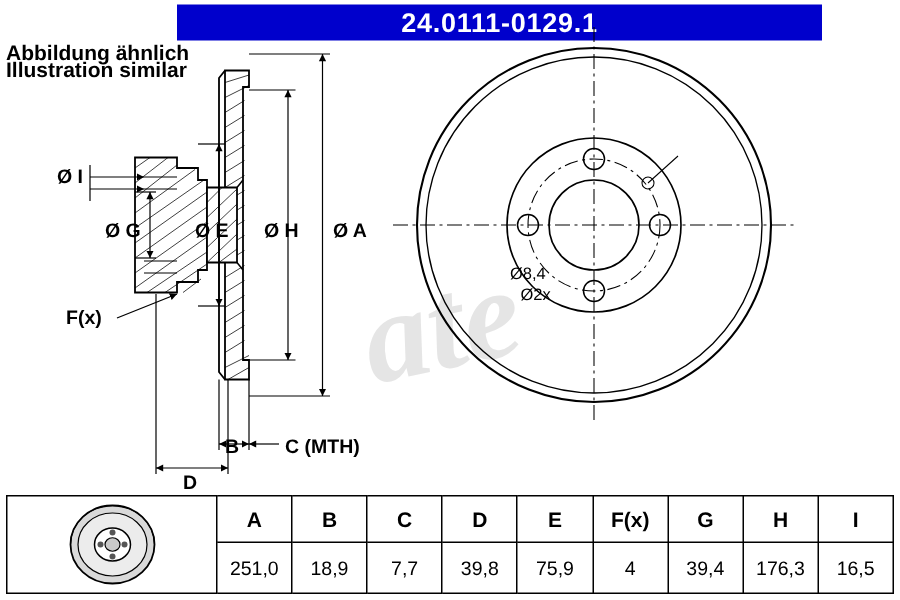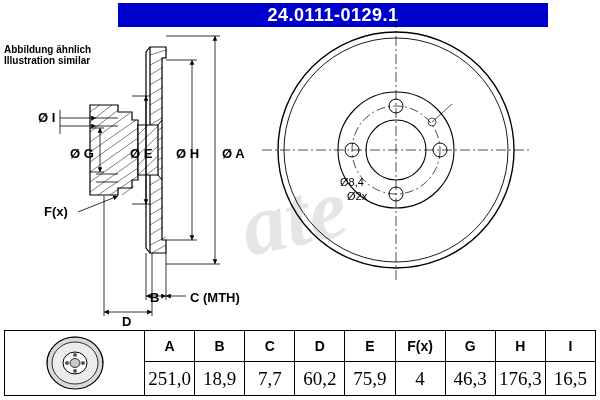--- a/index.html
+++ b/index.html
@@ -9,31 +9,31 @@
   
   .header{
     position:absolute;left:105px;top:3px;width:430px;height:24px;
     background:#0000cc;color:#ffffff;
     display:flex;align-items:center;justify-content:center;gap:44px;
     font-size:18px;font-weight:bold;letter-spacing:.5px;margin-left:13px;
   }
   .header .part{white-space:nowrap;}
 
   
-  .notice{position:absolute;left:4px;top:44px;font-size:10px;font-weight:bold;line-height:11px;color:#000;}
+  .notice{position:absolute;left:4px;top:30px;font-size:14px;font-weight:bold;line-height:11px;color:#000;}
 
   
   .draw{position:absolute;left:0;top:0;width:600px;height:330px;}
 
   
   .tablewrap{position:absolute;left:4px;top:330px;width:592px;height:66px;}
   table{border-collapse:collapse;width:100%;height:66px;table-layout:fixed;font-size:13px;}
   td{border:1px solid #000;text-align:center;vertical-align:middle;}
   .hdr td{font-weight:bold;font-size:14px;height:28px;}
-  .val td{height:30px;font-size:19px;font-family:Liberation Serif, serif;}
+  .val td{height:30px;font-size:13px;}
   .rotor-cell{width:140px;border:1px solid #000;}
   .rotor-cell svg{display:block;margin:0 auto;}
 </style>
 </head>
 <body>
 
 <div id="root">
 
   <div class="header">
     <span class="part">24.0111-0129.1</span>
@@ -234,24 +234,24 @@
         <td>E</td>
         <td>F(x)</td>
         <td>G</td>
         <td>H</td>
         <td>I</td>
       </tr>
       <tr class="val">
         <td>251,0</td>
         <td>18,9</td>
         <td>7,7</td>
-        <td>60,2</td>
+        <td>39,8</td>
         <td>75,9</td>
         <td>4</td>
-        <td>46,3</td>
+        <td>39,4</td>
         <td>176,3</td>
         <td>16,5</td>
       </tr>
     </tbody>
       </table>
   </div>
 
 </div>
 
 </body></html>

